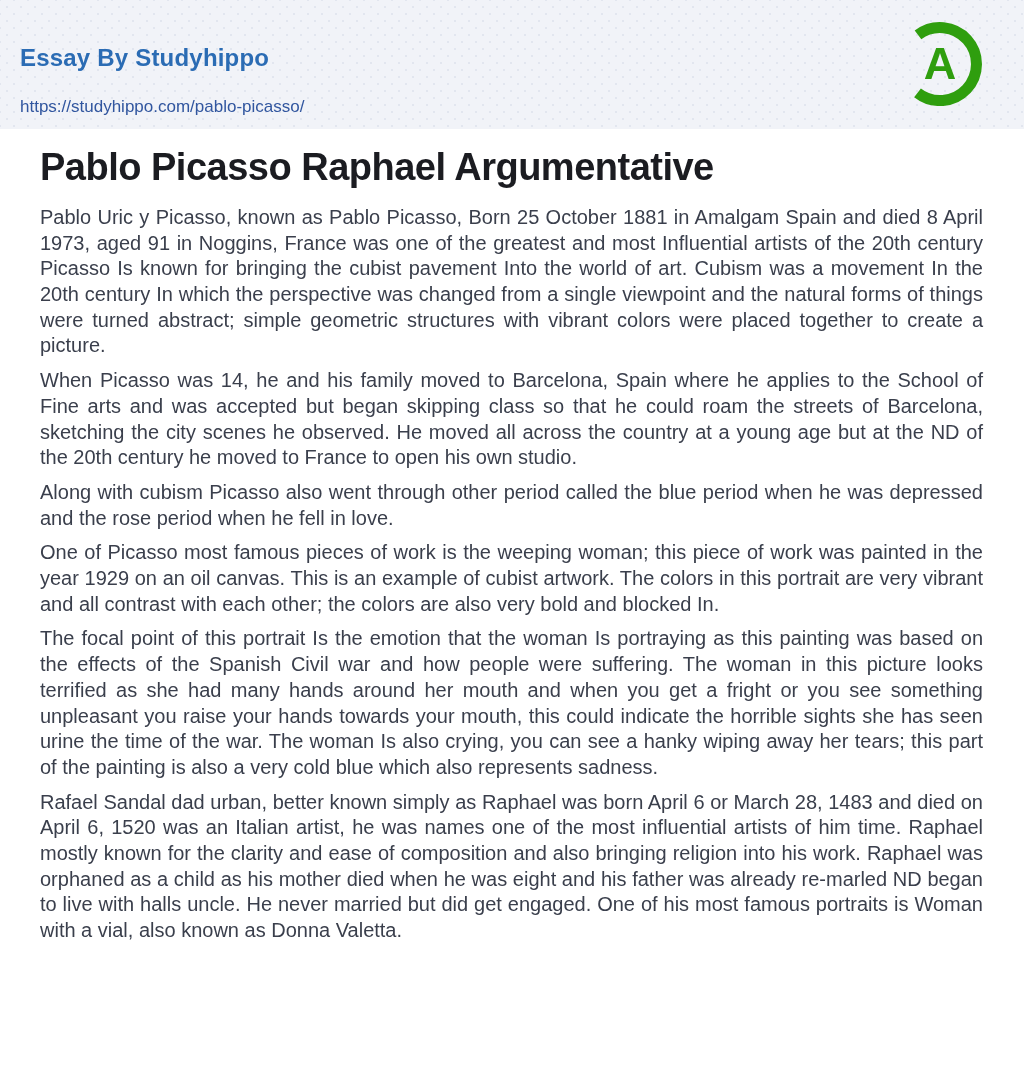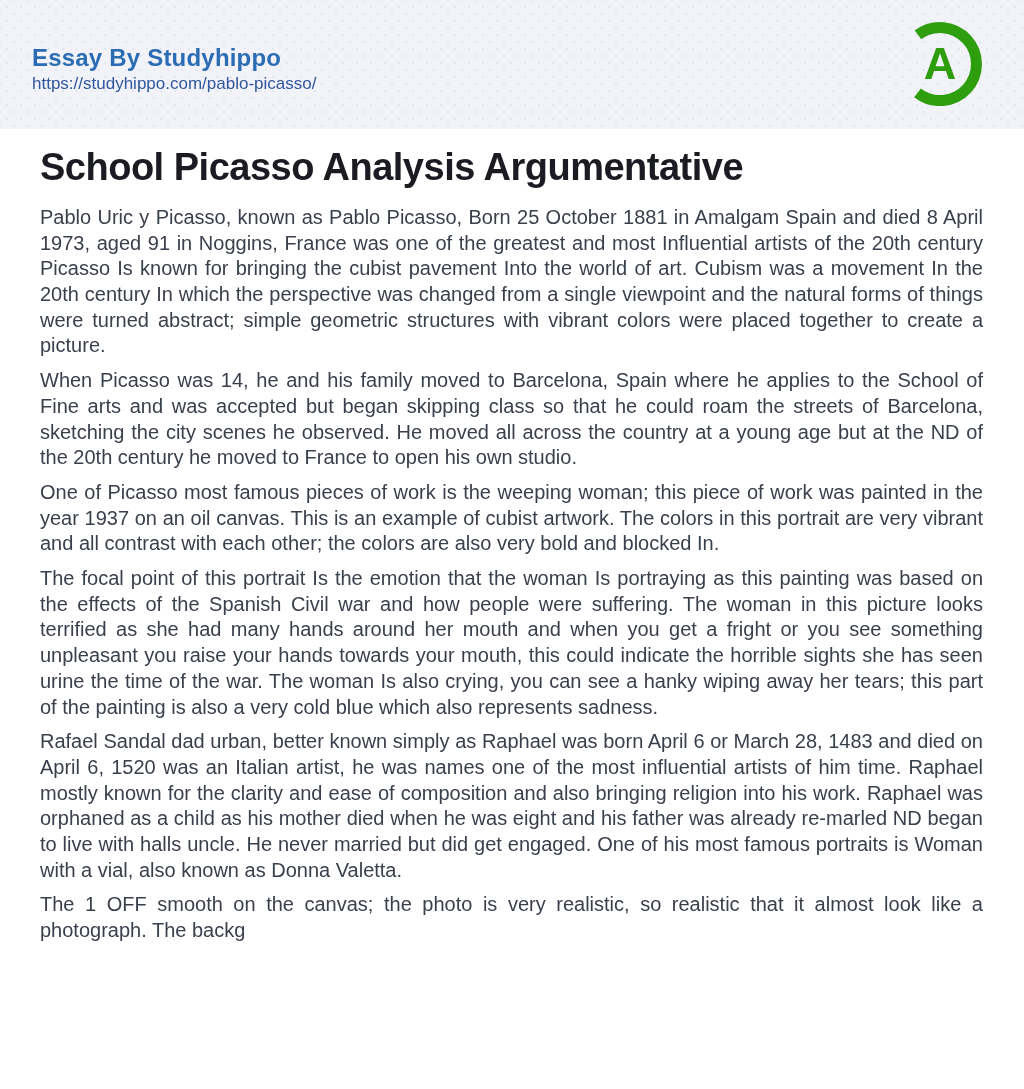--- a/index.html
+++ b/index.html
@@ -26,32 +26,32 @@
   }
   .page-header {
     position: relative;
     height: 129px;
     background-color: var(--header-bg);
     background-image:
       radial-gradient(var(--header-dot) 1px, transparent 1.4px),
       radial-gradient(var(--header-dot) 1px, transparent 1.4px);
     background-size: 14px 14px;
     background-position: 0 0, 7px 7px;
-    padding: 44px 40px 0 32px;
+    padding: 44px 40px 0 20px;
   }
   .site-name {
     font-size: 24px;
     font-weight: bold;
     color: var(--site-name);
     letter-spacing: 0.2px;
     line-height: 1.15;
   }
   .page-url {
     display: inline-block;
-    margin-top: 2px;
+    margin-top: 25px;
     font-size: 17px;
     color: var(--url);
     text-decoration: none;
     cursor: pointer;
   }
   .logo {
     position: absolute;
     top: 22px;
     right: 42px;
     width: 84px;
@@ -95,23 +95,23 @@
     </div>
     <div class="logo">
       <svg width="84" height="84" viewBox="0 0 84 84" aria-hidden="true">
         <path d="M 20.0 12.9 A 36.5 36.5 0 1 1 19.5 70.8" fill="none" stroke="#2f9e0e" stroke-width="11" stroke-linecap="butt"></path>
         <text x="42" y="57" text-anchor="middle">A</text>
       </svg>
     </div>
   </header>
 
   <main class="content">
-    <h1 class="essay-title">School Picasso Analysis Argumentative</h1>
+    <h1 class="essay-title">Pablo Picasso Raphael Argumentative</h1>
 
     <p>Pablo Uric y Picasso, known as Pablo Picasso, Born 25 October 1881 in Amalgam Spain and died 8 April 1973, aged 91 in Noggins, France was one of the greatest and most Influential artists of the 20th century Picasso Is known for bringing the cubist pavement Into the world of art. Cubism was a movement In the 20th century In which the perspective was changed from a single viewpoint and the natural forms of things were turned abstract; simple geometric structures with vibrant colors were placed together to create a picture.</p>
     <p>When Picasso was 14, he and his family moved to Barcelona, Spain where he applies to the School of Fine arts and was accepted but began skipping class so that he could roam the streets of Barcelona, sketching the city scenes he observed. He moved all across the country at a young age but at the ND of the 20th century he moved to France to open his own studio.</p>
-    <p>One of Picasso most famous pieces of work is the weeping woman; this piece of work was painted in the year 1937 on an oil canvas. This is an example of cubist artwork. The colors in this portrait are very vibrant and all contrast with each other; the colors are also very bold and blocked In.</p>
+    <p>Along with cubism Picasso also went through other period called the blue period when he was depressed and the rose period when he fell in love.</p>
+    <p>One of Picasso most famous pieces of work is the weeping woman; this piece of work was painted in the year 1929 on an oil canvas. This is an example of cubist artwork. The colors in this portrait are very vibrant and all contrast with each other; the colors are also very bold and blocked In.</p>
     <p>The focal point of this portrait Is the emotion that the woman Is portraying as this painting was based on the effects of the Spanish Civil war and how people were suffering. The woman in this picture looks terrified as she had many hands around her mouth and when you get a fright or you see something unpleasant you raise your hands towards your mouth, this could indicate the horrible sights she has seen urine the time of the war. The woman Is also crying, you can see a hanky wiping away her tears; this part of the painting is also a very cold blue which also represents sadness.</p>
     <p>Rafael Sandal dad urban, better known simply as Raphael was born April 6 or March 28, 1483 and died on April 6, 1520 was an Italian artist, he was names one of the most influential artists of him time. Raphael mostly known for the clarity and ease of composition and also bringing religion into his work. Raphael was orphaned as a child as his mother died when he was eight and his father was already re-marled ND began to live with halls uncle. He never married but did get engaged. One of his most famous portraits is Woman with a vial, also known as Donna Valetta.</p>
-    <p>The 1 OFF smooth on the canvas; the photo is very realistic, so realistic that it almost look like a photograph. The backg</p>
   </main>
 
 </div>
 
 </body></html>

